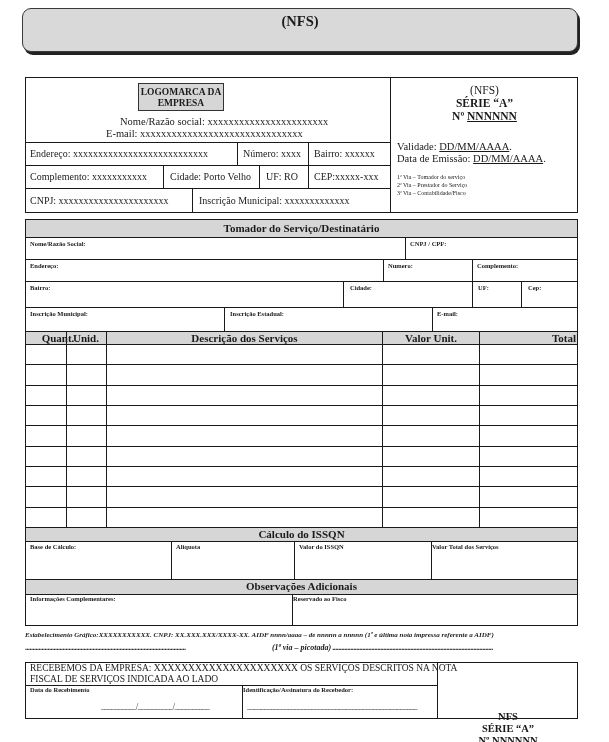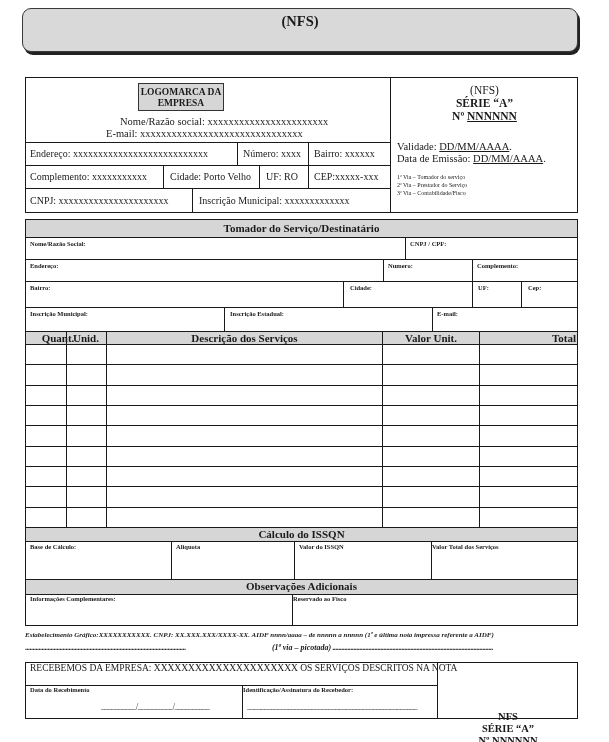--- a/index.html
+++ b/index.html
@@ -178,20 +178,21 @@
 <div class="abs" style="left:25px;top:643px;width:553px;font-size:8px;font-weight:bold;white-space:nowrap;overflow:hidden;display:flex;">
   <span style="flex:1;overflow:hidden;letter-spacing:-0.5px;">...........................................................................................................</span>
   <span style="padding:0 1px;font-style:italic;">(1ª via – picotada)</span>
   <span style="flex:1;overflow:hidden;letter-spacing:-0.5px;">...........................................................................................................</span>
 </div>
 
 <div class="bx" style="left:25px;top:662px;width:553px;height:57px;"></div>
 <div class="vl" style="left:437px;top:662px;height:57px;"></div>
 <div class="abs" style="left:30px;top:663px;font-size:9.5px;line-height:10.5px;">
   <div>RECEBEMOS DA EMPRESA: XXXXXXXXXXXXXXXXXXXXX OS SERVIÇOS DESCRITOS NA NOTA</div>
+  <div>FISCAL DE SERVIÇOS INDICADA AO LADO</div>
 </div>
 <div class="hl" style="left:25px;top:685px;width:412px;"></div>
 <div class="abs tiny" style="left:30px;top:686px;">Data do Recebimento</div>
 <div class="abs" style="left:101px;top:702px;font-size:8px;letter-spacing:-0.5px;">__________/__________/__________</div>
 <div class="vl" style="left:242px;top:685px;height:34px;"></div>
 <div class="abs tiny" style="left:243px;top:686px;">Identificação/Assinatura do Recebedor:</div>
 <div class="abs" style="left:247px;top:702px;font-size:8px;letter-spacing:-0.6px;">__________________________________________________</div>
 
 <div class="abs" style="left:438px;top:671px;width:140px;text-align:center;font-weight:bold;font-size:10.5px;line-height:12px;margin-top:40px;">
   <div>NFS</div>

